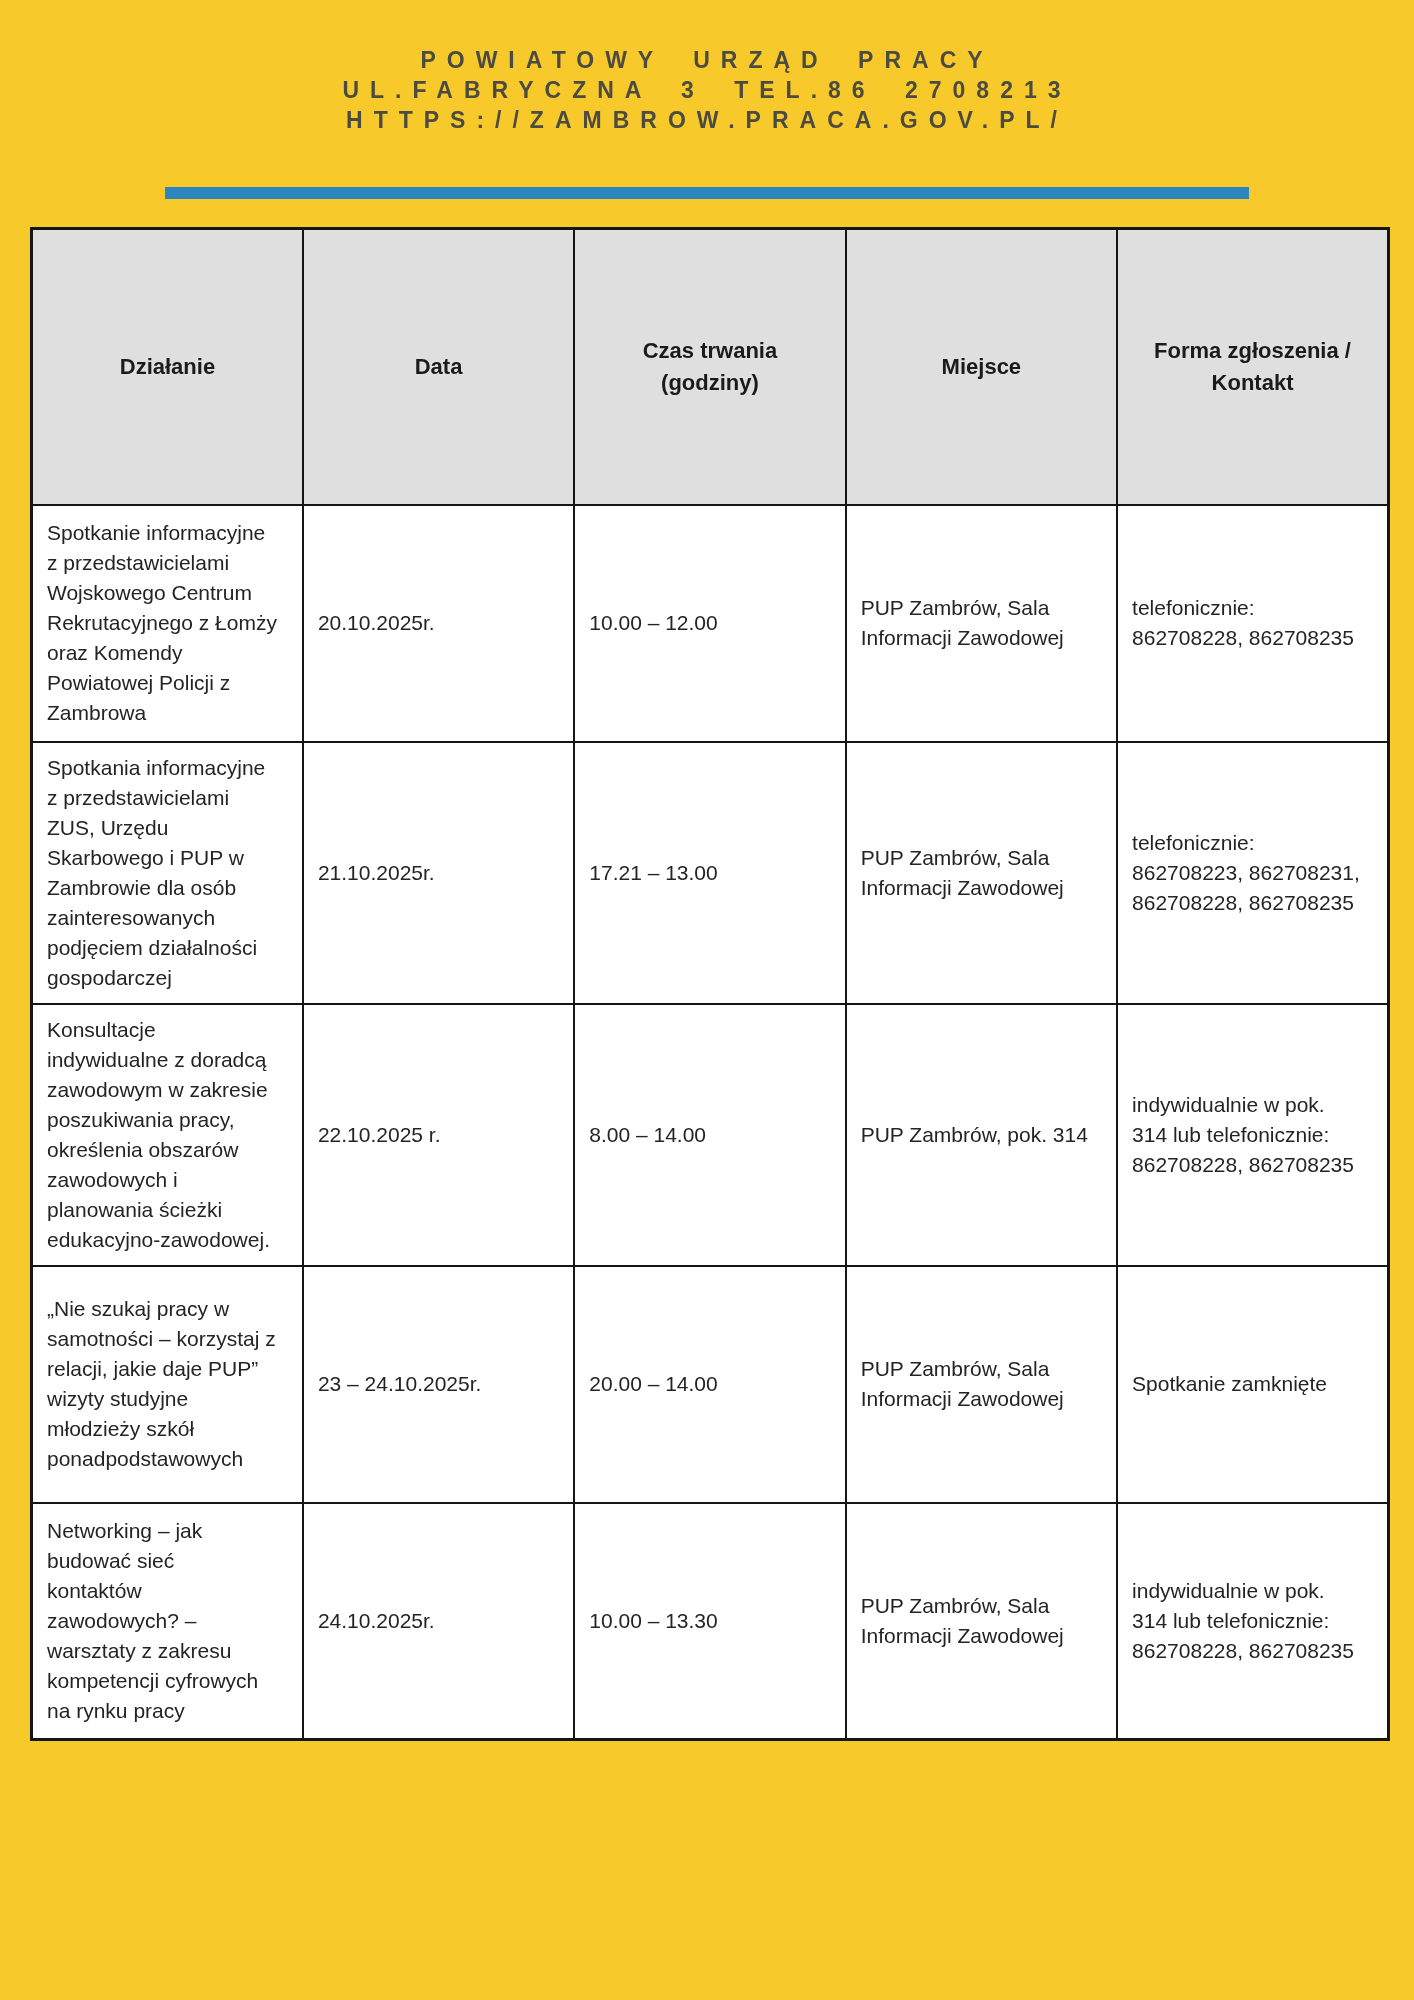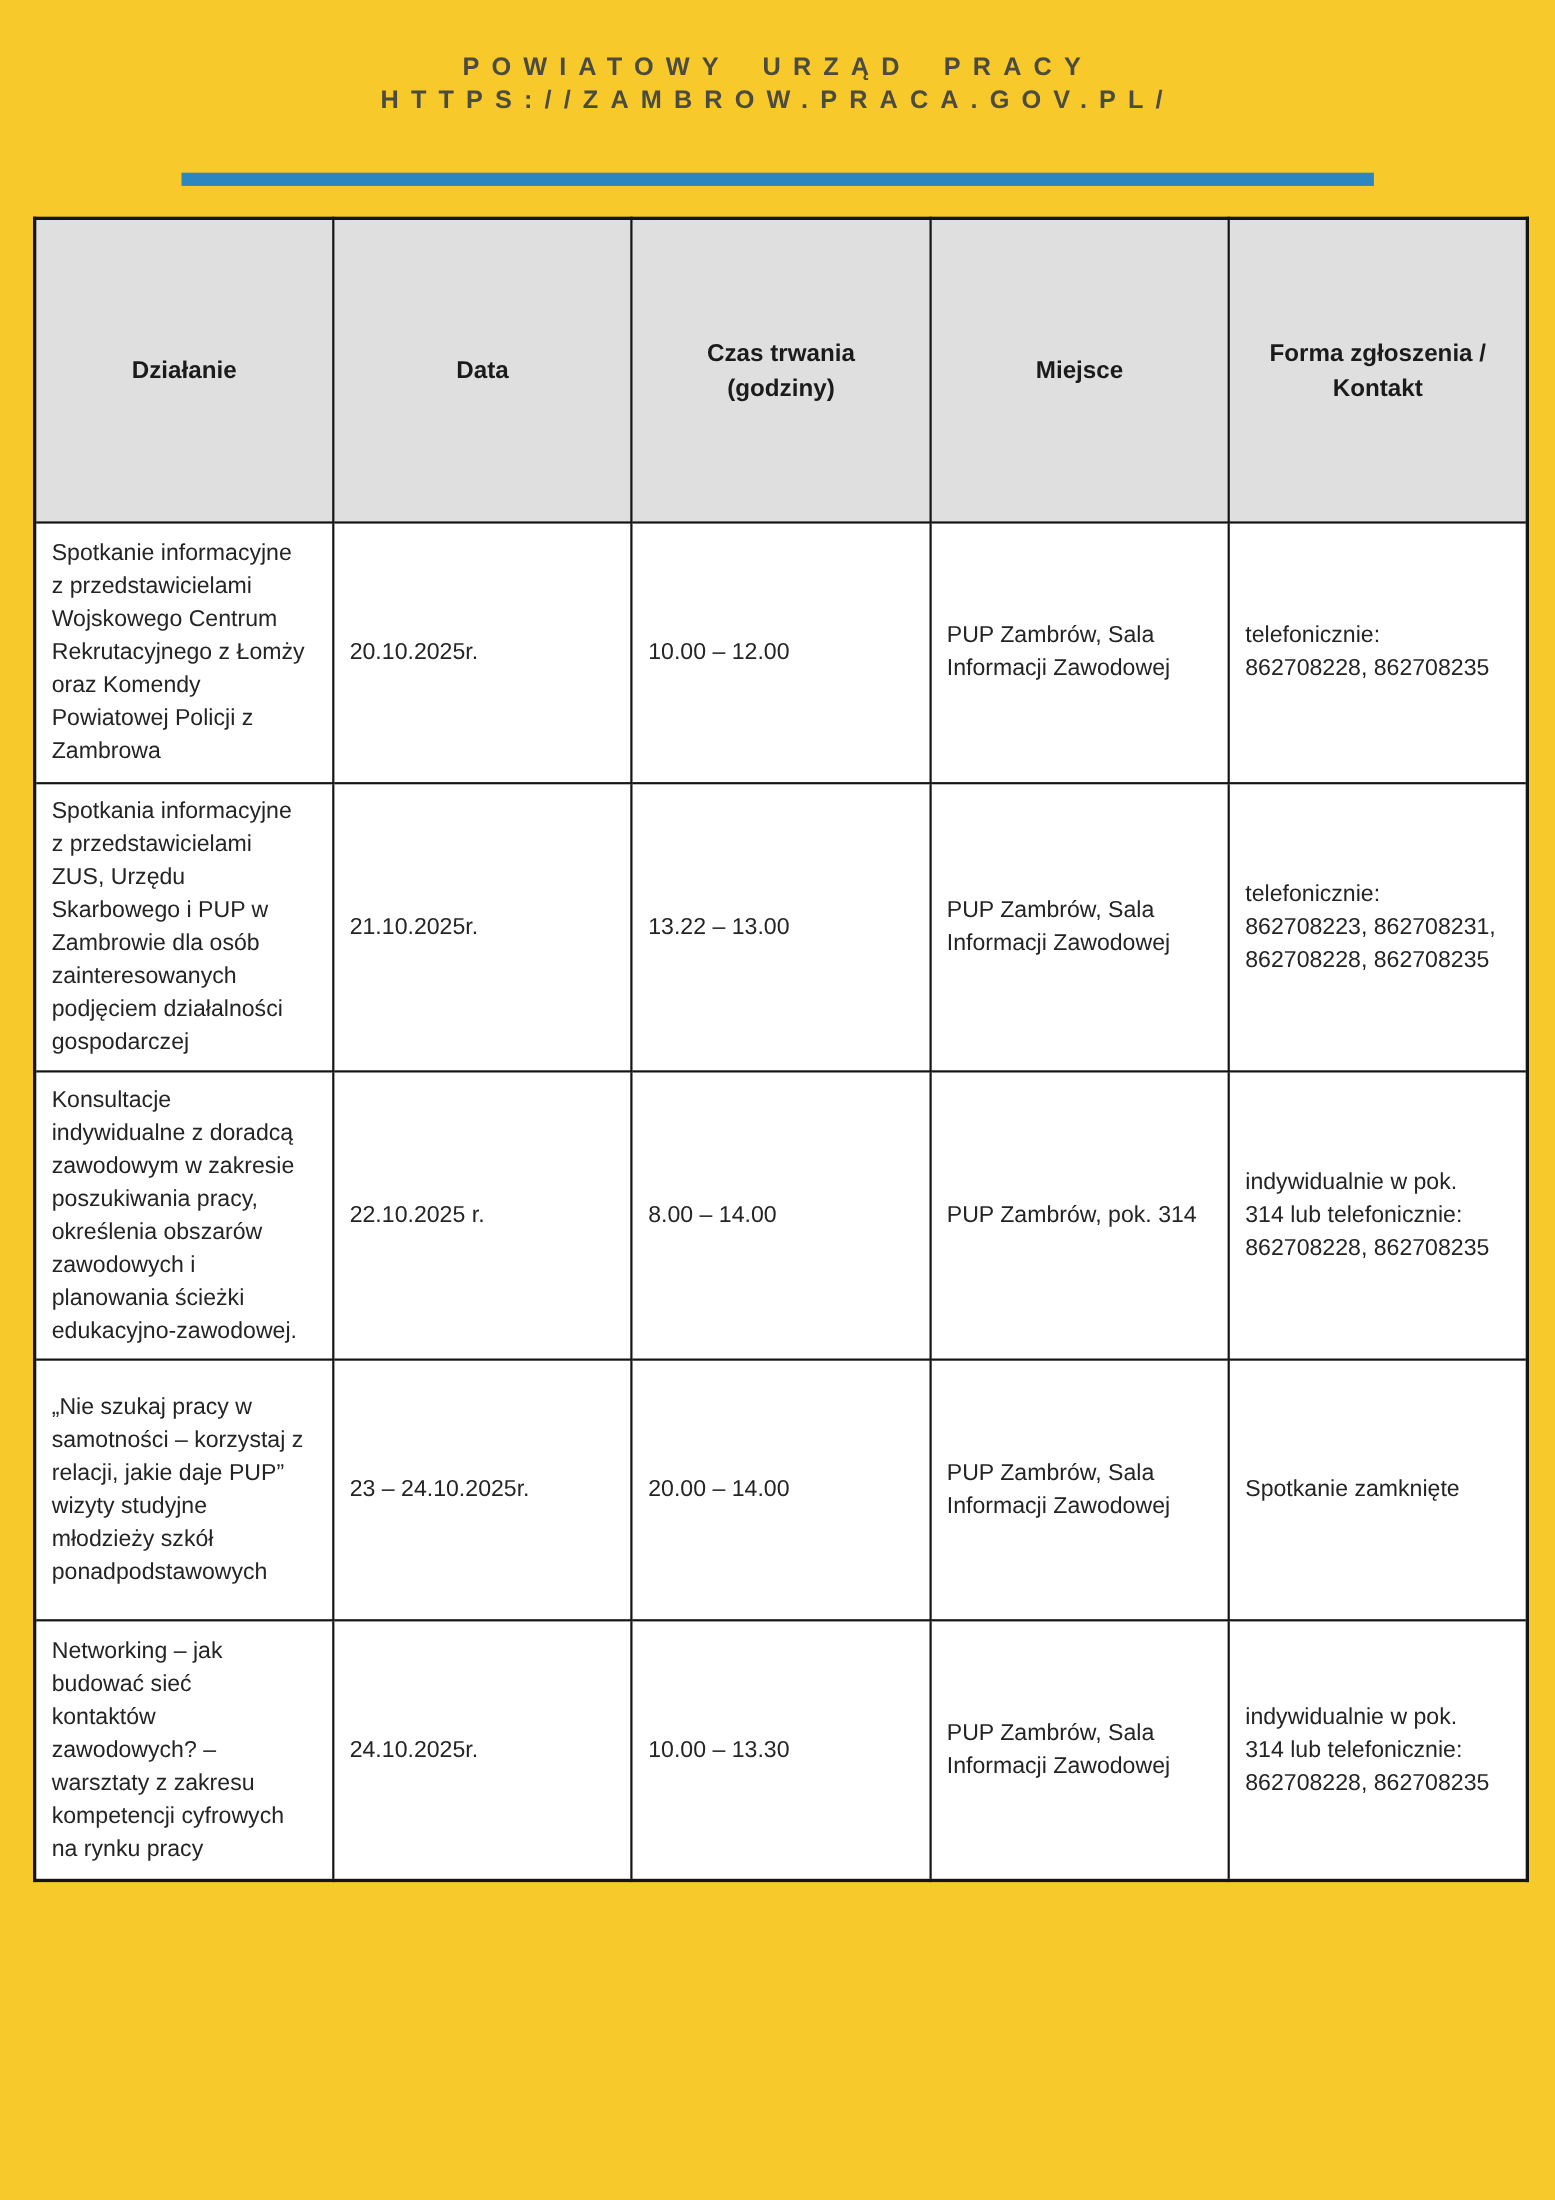--- a/index.html
+++ b/index.html
@@ -71,20 +71,21 @@
   }
   table.schedule tbody tr{height:237px;}
 </style>
 </head>
 <body>
 
 <div class="page">
 
   <div class="masthead">
     <div class="masthead-line">POWIATOWY URZĄD PRACY</div>
+    <div class="masthead-line">UL.FABRYCZNA 3 TEL.86 2708213</div>
     <div class="masthead-line">HTTPS://ZAMBROW.PRACA.GOV.PL/</div>
   </div>
 
   <div class="divider"></div>
 
   <table class="schedule">
     <colgroup>
         <col>
         <col>
         <col>
@@ -121,21 +122,21 @@
       <tr>
         <td>Spotkania informacyjne
 z przedstawicielami
 ZUS, Urzędu
 Skarbowego i PUP w
 Zambrowie dla osób
 zainteresowanych
 podjęciem działalności
 gospodarczej</td>
         <td>21.10.2025r.</td>
-        <td>13.22 – 13.00</td>
+        <td>17.21 – 13.00</td>
         <td>PUP Zambrów, Sala
 Informacji Zawodowej</td>
         <td>telefonicznie:
 862708223, 862708231,
 862708228, 862708235</td>
       </tr>
       <tr>
         <td>Konsultacje
 indywidualne z doradcą
 zawodowym w zakresie

